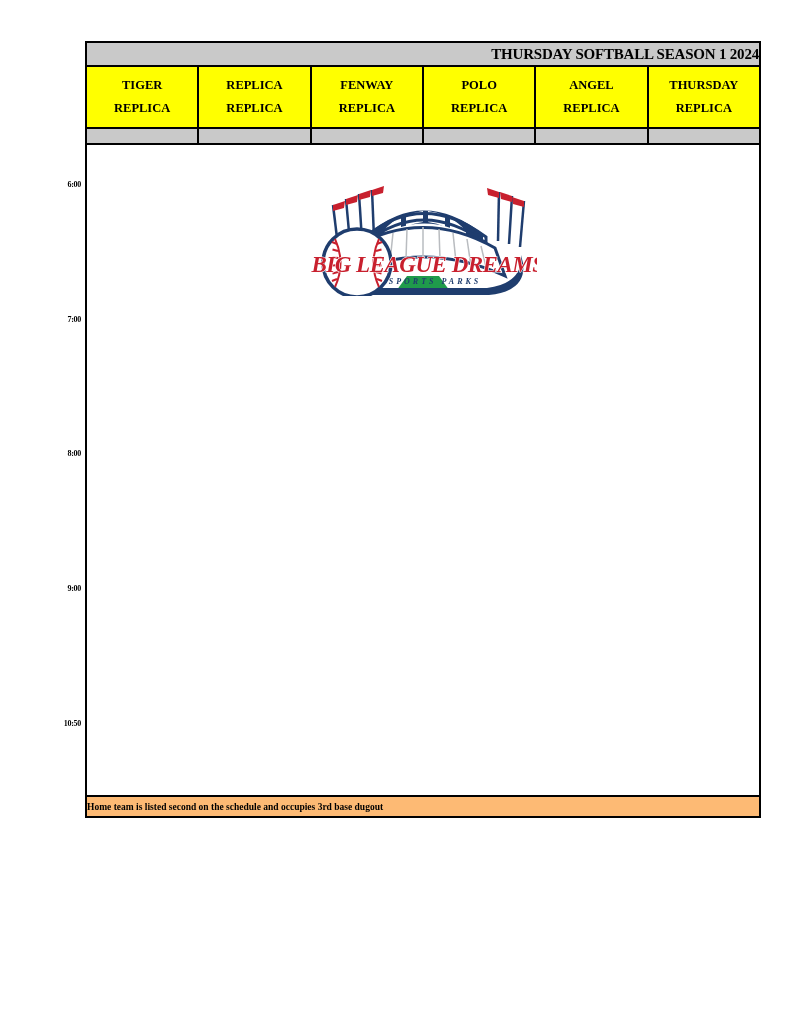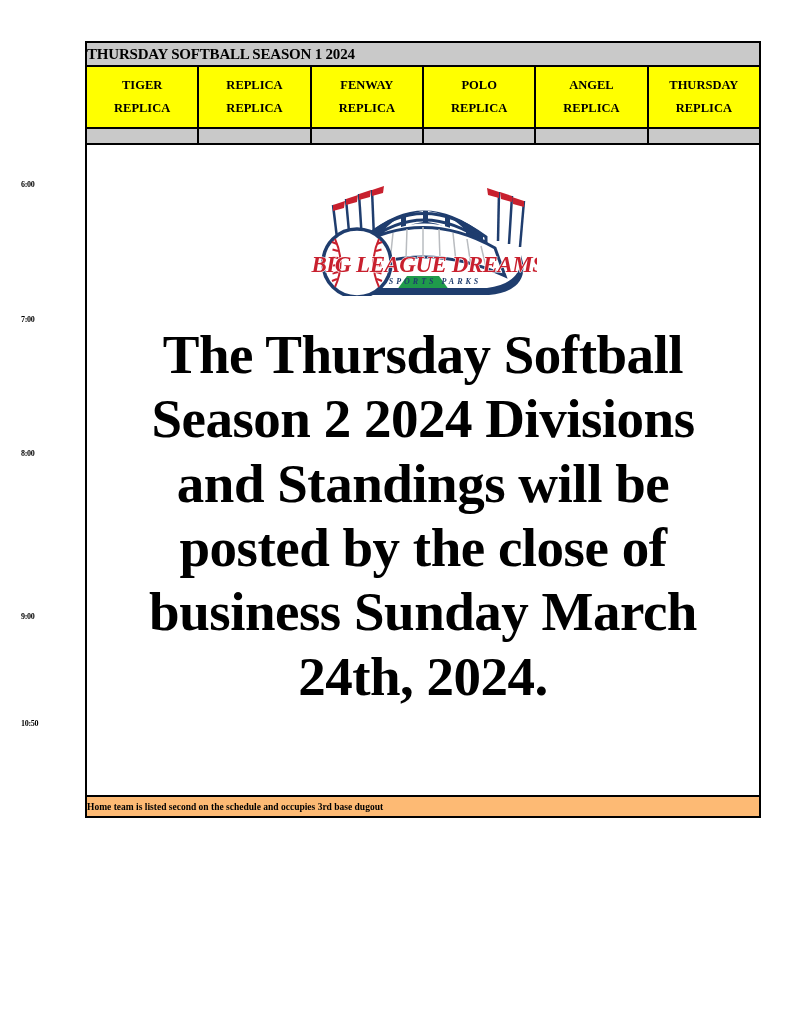--- a/index.html
+++ b/index.html
@@ -32,21 +32,21 @@
     border-collapse: collapse;
     table-layout: fixed;
   }
   #schedule-table td {
     border: 2px solid #000000;
     padding: 0;
   }
 
   .title-row-cell {
     background: #c9c9c9;
-    text-align: left;
+    text-align: right;
     font-weight: bold;
     font-size: 15px;
     letter-spacing: -0.2px;
     height: 22px;
     line-height: 22px;
     color: #000;
     white-space: nowrap;
   }
 
   .field-header-cell {
@@ -86,20 +86,21 @@
     padding-left: 3px;
     vertical-align: middle;
     white-space: nowrap;
   }
 
   
   .time-label {
     position: absolute;
     right: 0;
     width: 60px;
+    text-align: right;
     font-size: 8px;
     font-weight: bold;
     color: #000;
     font-family: "Liberation Serif", "DejaVu Serif", serif;
     letter-spacing: -0.3px;
   }
   #time-axis {
     position: absolute;
     left: 15px;
     top: 0;
@@ -145,21 +146,21 @@
 </style>
 </head>
 <body>
 
 <div id="page">
 
   <div id="time-axis">
     <div class="time-label" style="top:180px;">6:00</div>
     <div class="time-label" style="top:315px;">7:00</div>
     <div class="time-label" style="top:449px;">8:00</div>
-    <div class="time-label" style="top:612px;">9:00</div>
+    <div class="time-label" style="top:584px;">9:00</div>
     <div class="time-label" style="top:719px;">10:50</div>
   </div>
 
   <table id="schedule-table">
     <tbody>
       <tr>
         <td class="title-row-cell" colspan="6">THURSDAY SOFTBALL SEASON 1 2024</td>
       </tr>
       <tr>
         <td class="field-header-cell">
@@ -267,24 +268,16 @@
           <path d="M56 148 l-10 -4 M58 162 l-11 -3 M59 176 l-12 -1 M59 190 l-12 1 M58 204 l-11 3 M56 218 l-10 4"></path>
           <path d="M136 148 l10 -4 M134 162 l11 -3 M133 176 l12 -1 M133 190 l12 1 M134 204 l11 3 M136 218 l10 4"></path>
         </g>
 
         <text x="238" y="204" text-anchor="middle" font-family="Liberation Serif, DejaVu Serif, serif" font-size="46" font-weight="bold" font-style="italic" fill="#c8202e" stroke="#ffffff" stroke-width="2.4" paint-order="stroke" letter-spacing="-1">BIG LEAGUE DREAMS</text>
 
         <text x="252" y="228" text-anchor="middle" font-family="Liberation Serif, DejaVu Serif, serif" font-size="16" font-weight="bold" font-style="italic" fill="#1f3d6e" letter-spacing="6">SPORTS PARKS</text>
       </svg>
     </div>
 
-    <div id="notice-message">
-      <div>The Thursday Softball</div>
-      <div>Season 2 2024 Divisions</div>
-      <div>and Standings will be</div>
-      <div>posted by the close of</div>
-      <div>business Sunday March</div>
-      <div>24th, 2024.</div>
-    </div>
 
   </div>
 
 </div>
 
 </body></html>

